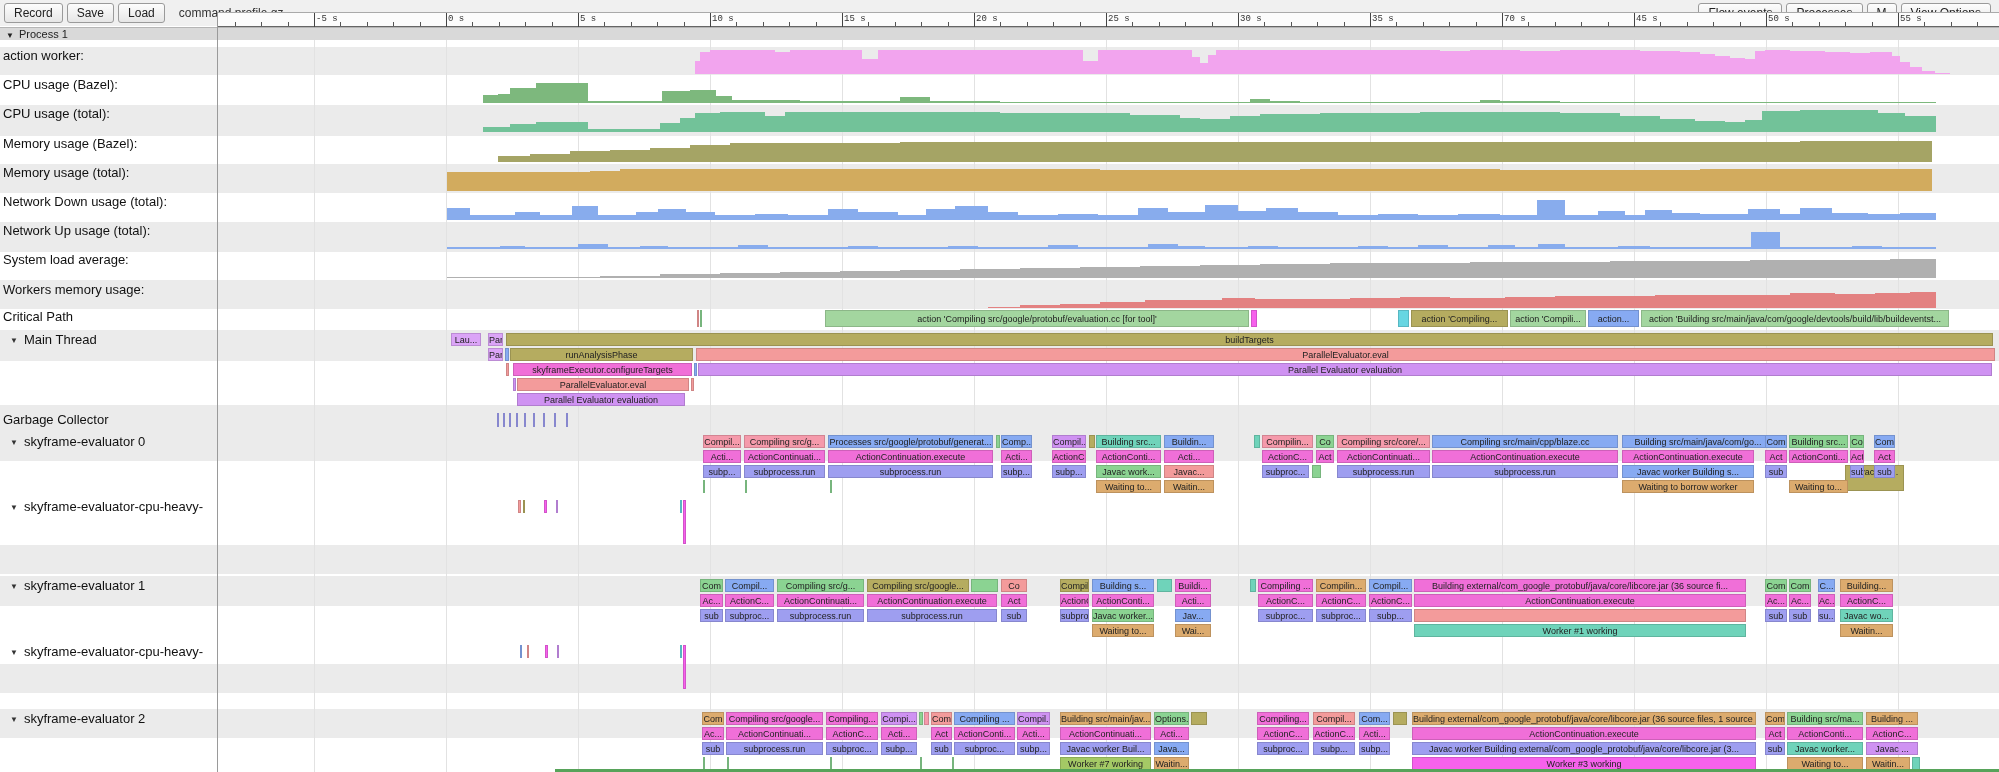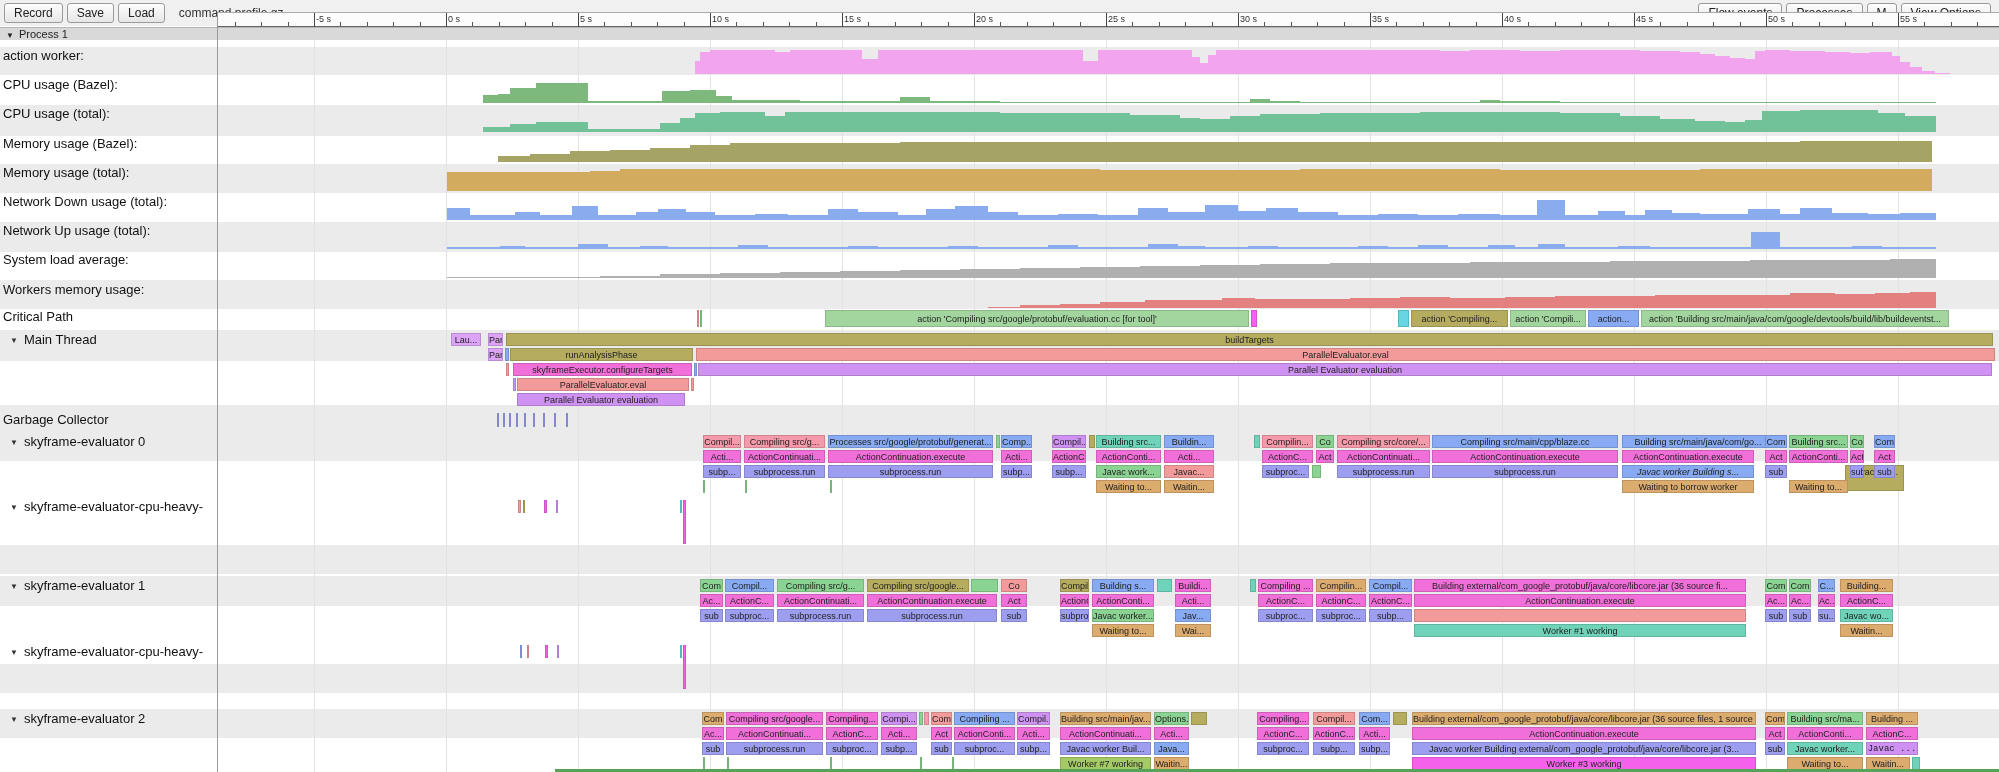--- a/index.html
+++ b/index.html
@@ -3,21 +3,21 @@
 <meta charset="utf-8">
 <style>
   html,body{margin:0;padding:0;background:#fff;font-family:"Liberation Sans",sans-serif;}
   #app{position:relative;width:1999px;height:772px;overflow:hidden;background:#fff;}
   
   #toolbar{position:absolute;left:0;top:0;width:1999px;height:26px;background:#f0f0f0;display:flex;align-items:center;padding:0 4px;box-sizing:border-box;z-index:30;}
   .tbtn{font-size:12px;color:#222;background:linear-gradient(#fdfdfd,#e6e6e6);border:1px solid #9a9a9a;border-radius:3px;padding:2px 9px;margin-right:4px;white-space:nowrap;}
   #filename{font-size:12px;color:#333;margin-left:10px;}
   #toolbar .spacer{flex:1;}
   
-  #ruler{position:absolute;top:12px;height:15px;background:#fcfcfc;border-top:1px solid #aaa;border-bottom:1px solid #666;box-sizing:border-box;z-index:31;}
+  #ruler{position:absolute;top:12px;height:15px;background:#fcfcfc;border-top:1px solid #aaa;border-bottom:1px solid #666;box-sizing:border-box;z-index:31;font-family:Liberation Mono, monospace;}
   .tick-major{position:absolute;top:0;width:1px;height:14px;background:#444;}
   .tick-minor{position:absolute;bottom:0;width:1px;height:4px;background:#555;}
   .tick-label{position:absolute;top:1px;font-size:9px;color:#333;white-space:nowrap;}
   
   #process-header{position:absolute;left:0;top:27px;width:1999px;height:13px;background:#d9d9d9;border-top:1px solid #b5b5b5;box-sizing:border-box;font-size:11px;color:#222;line-height:12px;padding-left:6px;z-index:20;}
   
   #tracks{position:absolute;left:0;top:40px;width:1999px;height:732px;overflow:hidden;}
   .stripe{position:absolute;left:0;width:1999px;background:#ebebeb;}
   .gridline{position:absolute;top:0;width:1px;height:732px;background:#e2e2e2;}
   .vdivider{position:absolute;width:1px;background:#9a9a9a;z-index:32;}
@@ -88,21 +88,21 @@
       <div class="tick-minor" style="left: 1072.8px;"></div>
       <div class="tick-minor" style="left: 1099.2px;"></div>
       <div class="tick-minor" style="left: 1125.6px;"></div>
       <div class="tick-major" style="left: 1152px;"></div>
       <span class="tick-label" style="left: 1154px;">35 s</span>
       <div class="tick-minor" style="left: 1178.4px;"></div>
       <div class="tick-minor" style="left: 1204.8px;"></div>
       <div class="tick-minor" style="left: 1231.2px;"></div>
       <div class="tick-minor" style="left: 1257.6px;"></div>
       <div class="tick-major" style="left: 1284px;"></div>
-      <span class="tick-label" style="left: 1286px;">40 s</span>
+      <span class="tick-label" style="left: 1286px;">70 s</span>
       <div class="tick-minor" style="left: 1310.4px;"></div>
       <div class="tick-minor" style="left: 1336.8px;"></div>
       <div class="tick-minor" style="left: 1363.2px;"></div>
       <div class="tick-minor" style="left: 1389.6px;"></div>
       <div class="tick-major" style="left: 1416px;"></div>
       <span class="tick-label" style="left: 1418px;">45 s</span>
       <div class="tick-minor" style="left: 1442.4px;"></div>
       <div class="tick-minor" style="left: 1468.8px;"></div>
       <div class="tick-minor" style="left: 1495.2px;"></div>
       <div class="tick-minor" style="left: 1521.6px;"></div>
@@ -256,21 +256,21 @@
       <div class="slice" title="subprocess.run" style="left: 744px; width: 81px; top: 425px; height: 13px; line-height: 12px; background: rgb(158, 158, 240);">subprocess.run</div>
       <div class="slice" title="subprocess.run" style="left: 828px; width: 165px; top: 425px; height: 13px; line-height: 12px; background: rgb(158, 158, 240);">subprocess.run</div>
       <div class="slice" title="subp..." style="left: 1001px; width: 31px; top: 425px; height: 13px; line-height: 12px; background: rgb(158, 158, 240);">subp...</div>
       <div class="slice" title="subp..." style="left: 1052px; width: 34px; top: 425px; height: 13px; line-height: 12px; background: rgb(158, 158, 240);">subp...</div>
       <div class="slice" title="Javac work..." style="left: 1096px; width: 65px; top: 425px; height: 13px; line-height: 12px; background: rgb(139, 211, 146);">Javac work...</div>
       <div class="slice" title="Javac..." style="left: 1164px; width: 50px; top: 425px; height: 13px; line-height: 12px; background: rgb(243, 155, 155);">Javac...</div>
       <div class="slice" title="subproc..." style="left: 1262px; width: 47px; top: 425px; height: 13px; line-height: 12px; background: rgb(158, 158, 240);">subproc...</div>
       <div class="slice" style="left: 1312px; width: 9px; top: 425px; height: 13px; line-height: 12px; background: rgb(139, 211, 146);"></div>
       <div class="slice" title="subprocess.run" style="left: 1337px; width: 93px; top: 425px; height: 13px; line-height: 12px; background: rgb(158, 158, 240);">subprocess.run</div>
       <div class="slice" title="subprocess.run" style="left: 1432px; width: 186px; top: 425px; height: 13px; line-height: 12px; background: rgb(158, 158, 240);">subprocess.run</div>
-      <div class="slice" title="Javac worker Building s..." style="left: 1622px; width: 132px; top: 425px; height: 13px; line-height: 12px; background: rgb(135, 170, 242); font-style: italic;">Javac worker Building s...</div>
+      <div class="slice" title="Javac worker Building s..." style="left: 1622px; width: 132px; top: 425px; height: 13px; line-height: 12px; background: rgb(135, 170, 242);">Javac worker Building s...</div>
       <div class="slice" title="sub" style="left: 1765px; width: 22px; top: 425px; height: 13px; line-height: 12px; background: rgb(158, 158, 240);">sub</div>
       <div class="slice" title="Javac wor..." style="left: 1845px; width: 59px; top: 425px; height: 26px; line-height: 12px; background: rgb(181, 172, 96);">Javac wor...</div>
       <div class="slice" title="sub" style="left: 1850px; width: 14px; top: 425px; height: 13px; line-height: 12px; background: rgb(158, 158, 240);">sub</div>
       <div class="slice" title="sub" style="left: 1874px; width: 21px; top: 425px; height: 13px; line-height: 12px; background: rgb(158, 158, 240);">sub</div>
       <div class="slice" style="left: 703px; width: 2px; top: 440px; height: 13px; line-height: 12px; background: rgb(139, 211, 146);"></div>
       <div class="slice" style="left: 745px; width: 2px; top: 440px; height: 13px; line-height: 12px; background: rgb(139, 211, 146);"></div>
       <div class="slice" style="left: 830px; width: 2px; top: 440px; height: 13px; line-height: 12px; background: rgb(139, 211, 146);"></div>
       <div class="slice" title="Waiting to..." style="left: 1096px; width: 65px; top: 440px; height: 13px; line-height: 12px; background: rgb(220, 171, 110);">Waiting to...</div>
       <div class="slice" title="Waitin..." style="left: 1164px; width: 50px; top: 440px; height: 13px; line-height: 12px; background: rgb(220, 171, 110);">Waitin...</div>
       <div class="slice" title="Waiting to borrow worker" style="left: 1622px; width: 132px; top: 440px; height: 13px; line-height: 12px; background: rgb(220, 171, 110);">Waiting to borrow worker</div>
@@ -390,21 +390,21 @@
       <div class="slice" title="subproc..." style="left: 954px; width: 61px; top: 702px; height: 13px; line-height: 12px; background: rgb(158, 158, 240);">subproc...</div>
       <div class="slice" title="subp..." style="left: 1017px; width: 33px; top: 702px; height: 13px; line-height: 12px; background: rgb(158, 158, 240);">subp...</div>
       <div class="slice" title="Javac worker Buil..." style="left: 1060px; width: 91px; top: 702px; height: 13px; line-height: 12px; background: rgb(158, 158, 240);">Javac worker Buil...</div>
       <div class="slice" title="Java..." style="left: 1154px; width: 35px; top: 702px; height: 13px; line-height: 12px; background: rgb(135, 170, 242);">Java...</div>
       <div class="slice" title="subproc..." style="left: 1257px; width: 52px; top: 702px; height: 13px; line-height: 12px; background: rgb(158, 158, 240);">subproc...</div>
       <div class="slice" title="subp..." style="left: 1313px; width: 42px; top: 702px; height: 13px; line-height: 12px; background: rgb(158, 158, 240);">subp...</div>
       <div class="slice" title="subp..." style="left: 1359px; width: 31px; top: 702px; height: 13px; line-height: 12px; background: rgb(158, 158, 240);">subp...</div>
       <div class="slice" title="Javac worker Building external/com_google_protobuf/java/core/libcore.jar (3..." style="left: 1412px; width: 344px; top: 702px; height: 13px; line-height: 12px; background: rgb(158, 158, 240);">Javac worker Building external/com_google_protobuf/java/core/libcore.jar (3...</div>
       <div class="slice" title="sub" style="left: 1765px; width: 20px; top: 702px; height: 13px; line-height: 12px; background: rgb(158, 158, 240);">sub</div>
       <div class="slice" title="Javac worker..." style="left: 1787px; width: 76px; top: 702px; height: 13px; line-height: 12px; background: rgb(111, 211, 186);">Javac worker...</div>
-      <div class="slice" title="Javac ..." style="left: 1866px; width: 52px; top: 702px; height: 13px; line-height: 12px; background: rgb(207, 146, 242); font-family: Liberation Mono, monospace;">Javac ...</div>
+      <div class="slice" title="Javac ..." style="left: 1866px; width: 52px; top: 702px; height: 13px; line-height: 12px; background: rgb(207, 146, 242);">Javac ...</div>
       <div class="slice" style="left: 703px; width: 2px; top: 717px; height: 13px; line-height: 12px; background: rgb(139, 211, 146);"></div>
       <div class="slice" style="left: 727px; width: 2px; top: 717px; height: 13px; line-height: 12px; background: rgb(139, 211, 146);"></div>
       <div class="slice" style="left: 830px; width: 2px; top: 717px; height: 13px; line-height: 12px; background: rgb(139, 211, 146);"></div>
       <div class="slice" style="left: 920px; width: 2px; top: 717px; height: 13px; line-height: 12px; background: rgb(139, 211, 146);"></div>
       <div class="slice" style="left: 952px; width: 2px; top: 717px; height: 13px; line-height: 12px; background: rgb(139, 211, 146);"></div>
       <div class="slice" title="Worker #7 working" style="left: 1060px; width: 91px; top: 717px; height: 13px; line-height: 12px; background: rgb(164, 201, 101);">Worker #7 working</div>
       <div class="slice" title="Waitin..." style="left: 1154px; width: 35px; top: 717px; height: 13px; line-height: 12px; background: rgb(220, 171, 110);">Waitin...</div>
       <div class="slice" title="Worker #3 working" style="left: 1412px; width: 344px; top: 717px; height: 13px; line-height: 12px; background: rgb(246, 97, 236);">Worker #3 working</div>
       <div class="slice" title="Waiting to..." style="left: 1787px; width: 76px; top: 717px; height: 13px; line-height: 12px; background: rgb(220, 171, 110);">Waiting to...</div>
       <div class="slice" title="Waitin..." style="left: 1866px; width: 44px; top: 717px; height: 13px; line-height: 12px; background: rgb(220, 171, 110);">Waitin...</div>

